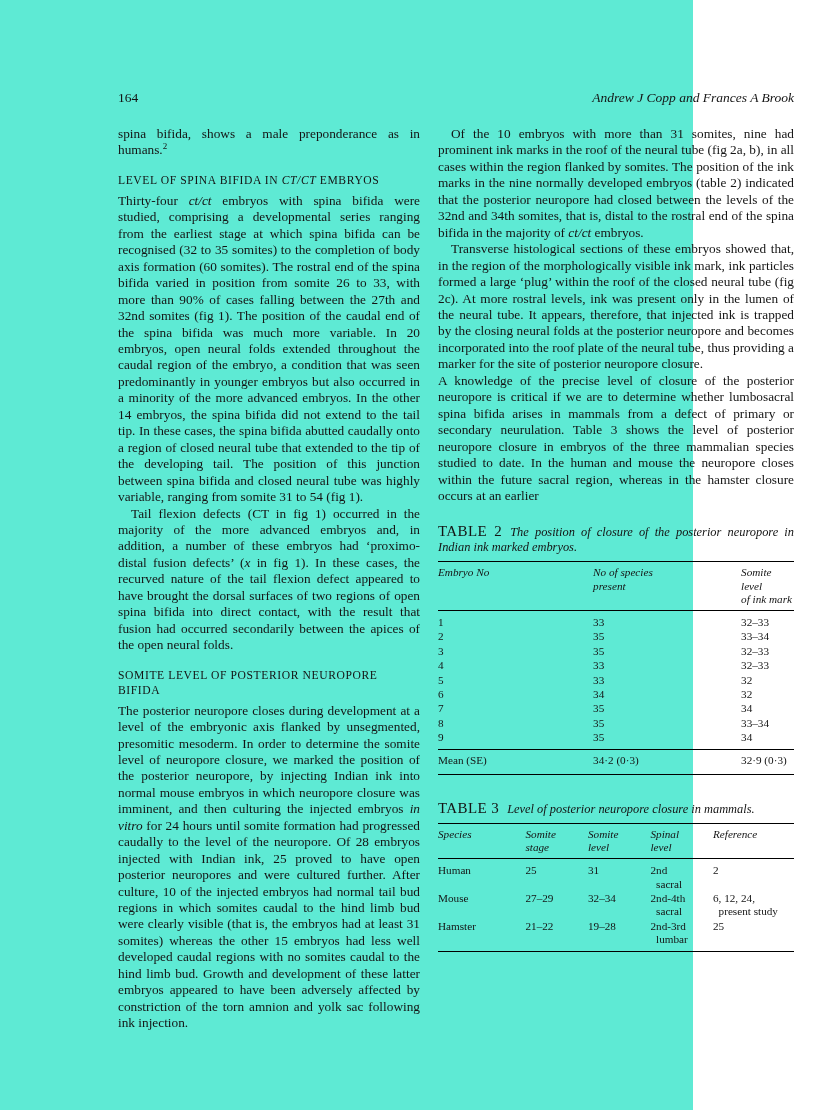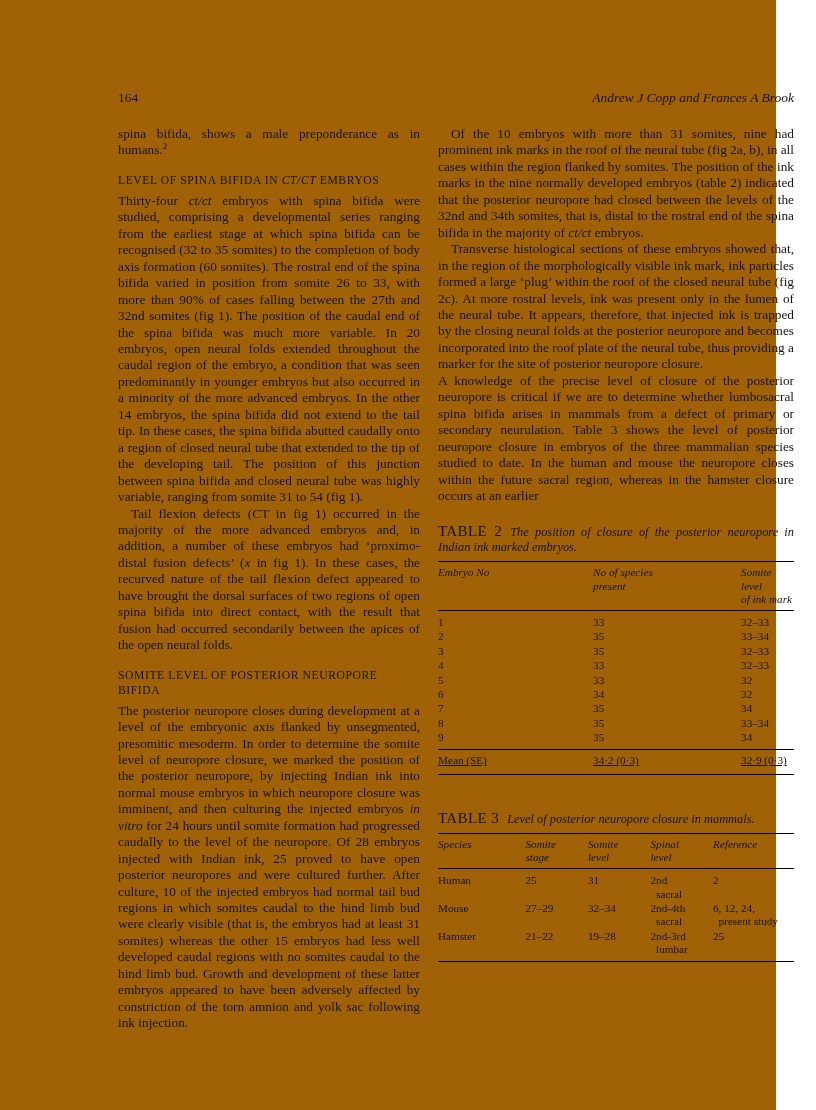--- a/index.html
+++ b/index.html
@@ -1,44 +1,44 @@
 <!DOCTYPE html>
 <html><head>
 <meta charset="utf-8">
 <style>
   html,body{margin:0;padding:0;}
   body{
     width:816px;height:1110px;overflow:hidden;
     background:#ffffff;color:#141414;
     font-family:"Liberation Serif","DejaVu Serif",serif;
   }
-  .page{position:relative;width:776px;height:1110px;background:#a16207;}
+  .page{position:relative;width:693px;height:1110px;background:#5eead4;}
   .content{position:absolute;left:118px;top:90px;width:676px;}
   .page-header{display:flex;justify-content:space-between;align-items:baseline;font-size:13.5px;}
   .running-head{font-style:italic;}
   .columns{display:flex;margin-top:20px;}
   .col-left{width:302px;margin-right:18px;}
   .col-right{width:356px;}
   .para{margin:0;text-align:justify;font-size:13.3px;line-height:16.45px;}
   .para.ind{text-indent:13px;}
   .sec-head{font-size:11.6px;letter-spacing:0.6px;line-height:15px;margin:14px 0 5px;}
   .bold-head{font-weight:bold;font-size:13.5px;margin:16px 0 9px;}
   sup{font-size:9px;line-height:0;}
   .tbl-caption{font-size:12.4px;line-height:14.5px;margin:20px 0 7px;text-align:justify;}
-  .tbl-caption.t3cap{margin-top:36px;}
+  .tbl-caption.t3cap{margin-top:26px;}
   .tbl-label{font-size:15px;letter-spacing:0.4px;margin-right:8px;}
   .tbl-cap{font-style:italic;}
   table.tbl{width:100%;border-collapse:collapse;font-size:11.2px;line-height:13.2px;
     border-top:1px solid #000;border-bottom:1px solid #000;table-layout:fixed;}
   table.tbl th{font-style:italic;font-weight:normal;text-align:left;vertical-align:top;
     padding:4px 2px 4px 0;border-bottom:1px solid #000;white-space:pre-line;}
   table.tbl td{vertical-align:top;padding:0.6px 2px 0.6px 0;}
   table.tbl tbody tr:first-child td{padding-top:5px;}
   table.tbl tbody tr:last-child td{padding-bottom:5px;}
-  table.tbl tfoot td{border-top:1px solid #000;padding:4px 2px 6px 0;text-decoration:underline;}
+  table.tbl tfoot td{border-top:1px solid #000;padding:4px 2px 6px 0;}
   .tbl2 th:nth-child(1),.tbl2 td:nth-child(1){width:43%;}
   .tbl2 th:nth-child(2),.tbl2 td:nth-child(2){width:41%;}
   .tbl3 th:nth-child(1),.tbl3 td:nth-child(1){width:24%;}
   .tbl3 th:nth-child(2),.tbl3 td:nth-child(2){width:17%;}
   .tbl3 th:nth-child(3),.tbl3 td:nth-child(3){width:17%;}
   .tbl3 th:nth-child(4),.tbl3 td:nth-child(4){width:17%;}
   .tbl3 td{white-space:pre-wrap;padding-top:4px;padding-bottom:2px;}
   .tbl3 tbody tr:last-child td{padding-bottom:7px;}
 </style>
 </head>

